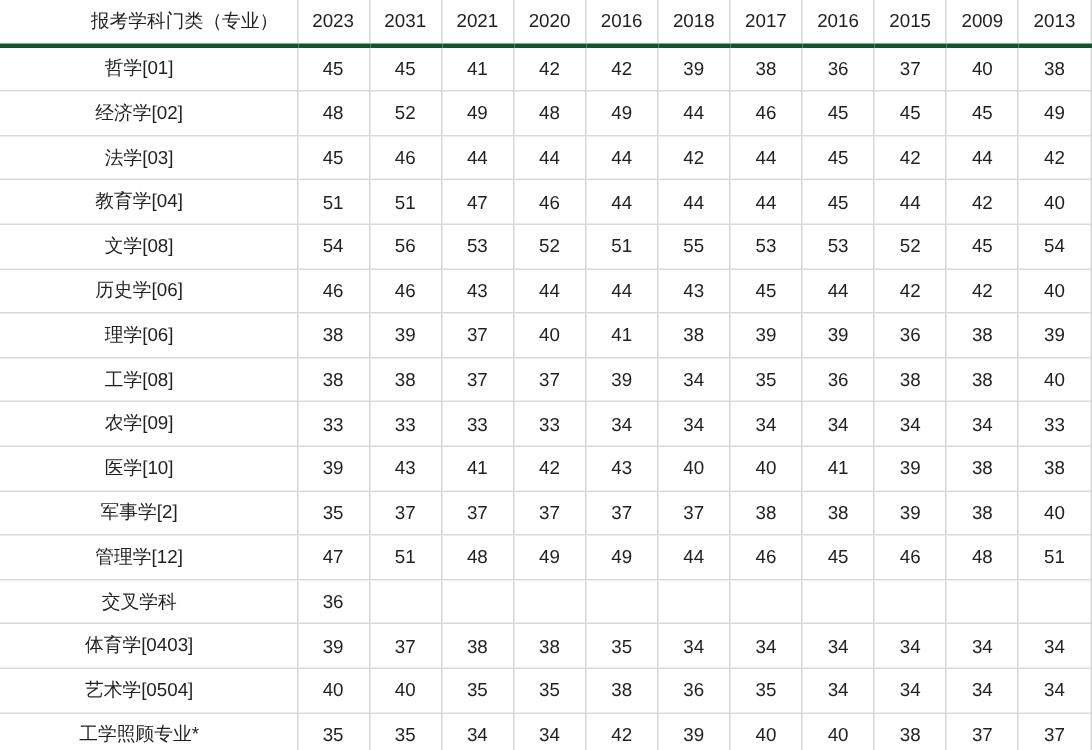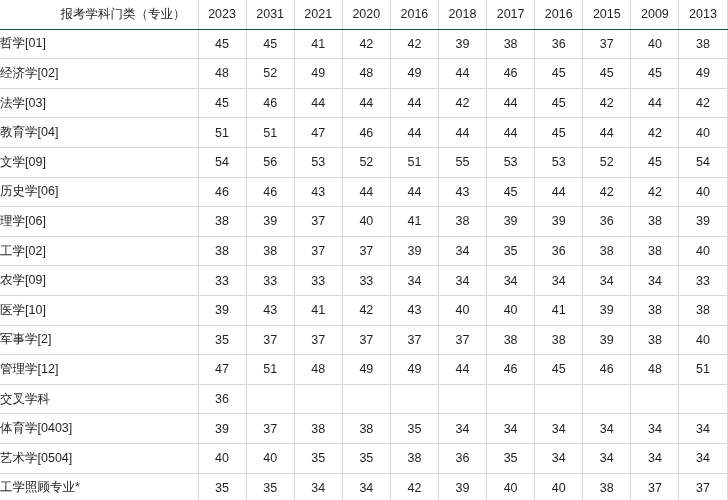--- a/index.html
+++ b/index.html
@@ -27,35 +27,35 @@
     font-size: 12.5px;
     font-weight: normal;
     padding: 0;
     vertical-align: middle;
     text-align: center;
     white-space: nowrap;
     overflow: hidden;
   }
   #score-table thead th {
     border-top: none;
-    border-bottom: 1px solid #14532d;
+    border-bottom: 3px solid #14532d;
     color: #231f20;
   }
   #score-table thead th.label-head {
     border-left: none;
     text-align: right;
     padding-right: 12px;
     font-size: 12.5px;
   }
   #score-table thead th.year-head:last-child {
     border-right: none;
   }
   #score-table tbody td.row-label {
     border-left: none;
-    text-align: left;
+    text-align: center;
     padding-right: 12px;
     font-size: 12.5px;
   }
   #score-table tbody td.value:last-child {
     border-right: none;
   }
   #score-table tbody tr:last-child td {
     border-bottom: none;
   }
 </style>
@@ -150,21 +150,21 @@
       <td class="value">44</td>
       <td class="value">44</td>
       <td class="value">44</td>
       <td class="value">45</td>
       <td class="value">44</td>
       <td class="value">42</td>
       <td class="value">40</td>
       <td class="value">40</td>
     </tr>
     <tr>
-      <td class="row-label">文学[09]</td>
+      <td class="row-label">文学[08]</td>
       <td class="value">54</td>
       <td class="value">56</td>
       <td class="value">53</td>
       <td class="value">52</td>
       <td class="value">51</td>
       <td class="value">55</td>
       <td class="value">53</td>
       <td class="value">53</td>
       <td class="value">52</td>
       <td class="value">45</td>
@@ -195,21 +195,21 @@
       <td class="value">41</td>
       <td class="value">38</td>
       <td class="value">39</td>
       <td class="value">39</td>
       <td class="value">36</td>
       <td class="value">38</td>
       <td class="value">39</td>
       <td class="value">38</td>
     </tr>
     <tr>
-      <td class="row-label">工学[02]</td>
+      <td class="row-label">工学[08]</td>
       <td class="value">38</td>
       <td class="value">38</td>
       <td class="value">37</td>
       <td class="value">37</td>
       <td class="value">39</td>
       <td class="value">34</td>
       <td class="value">35</td>
       <td class="value">36</td>
       <td class="value">38</td>
       <td class="value">38</td>

